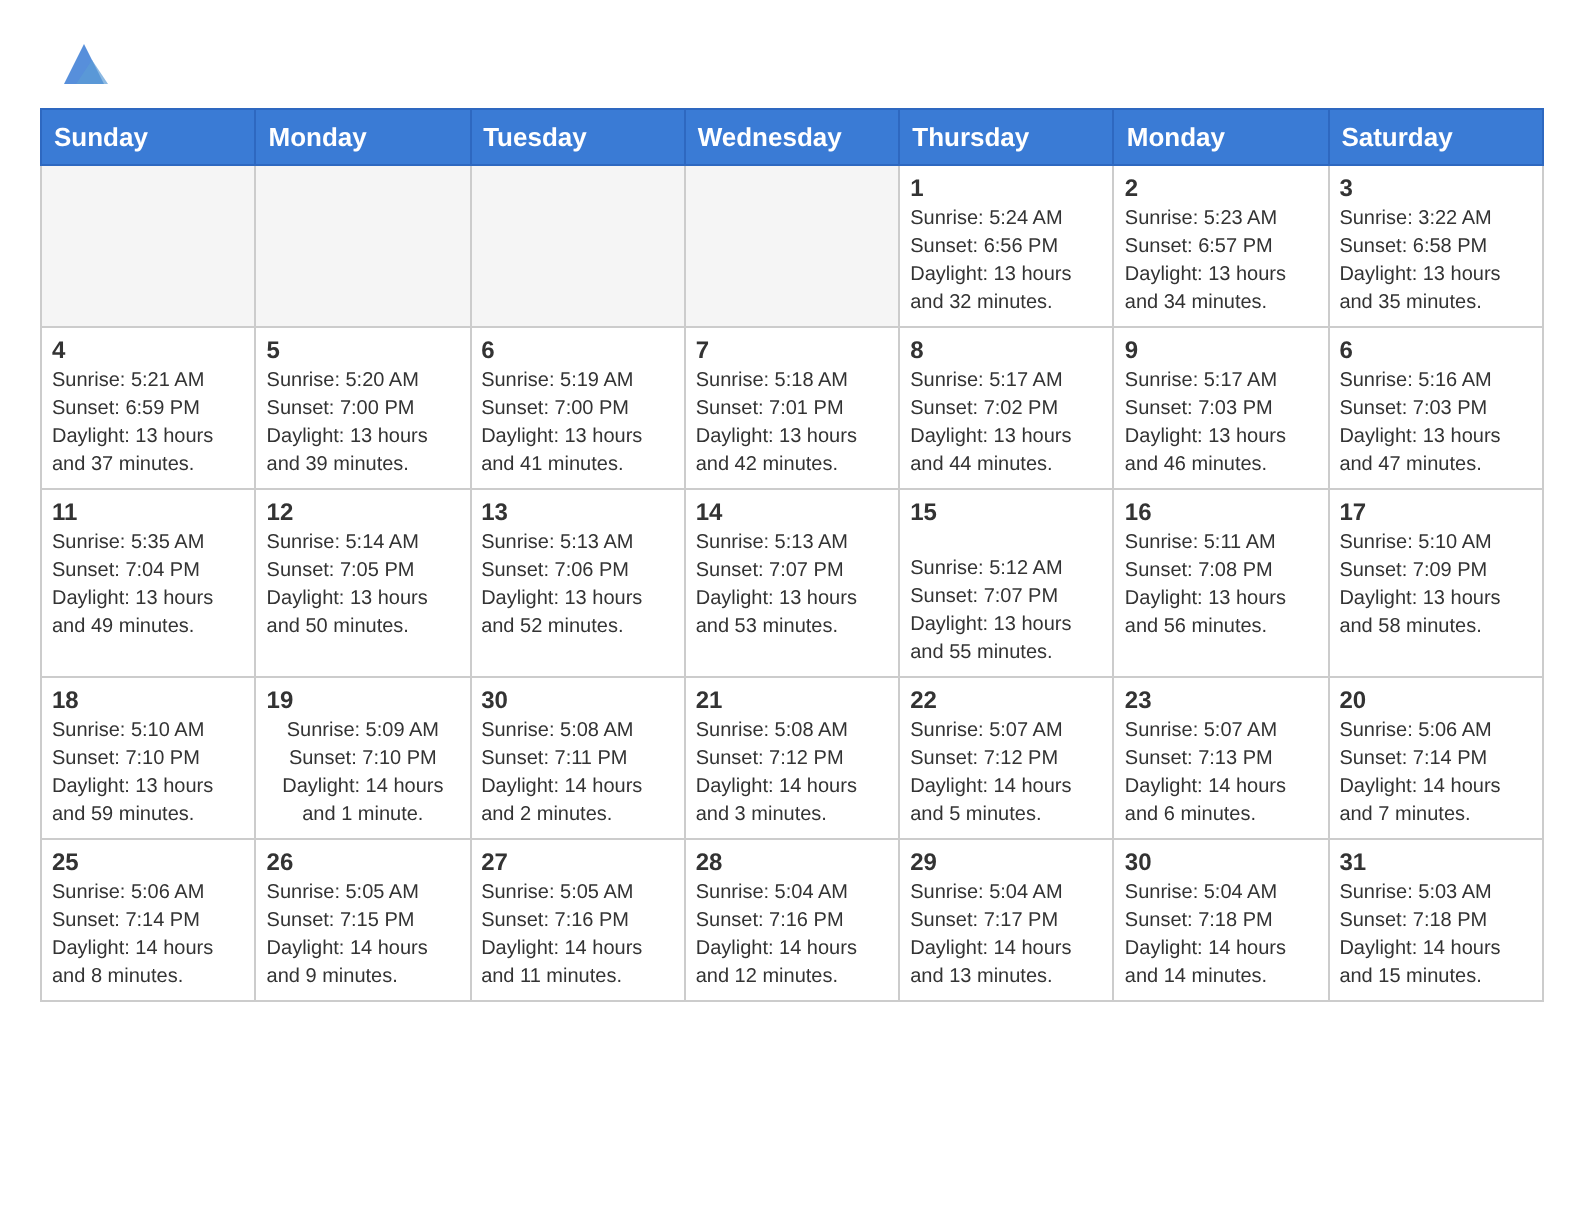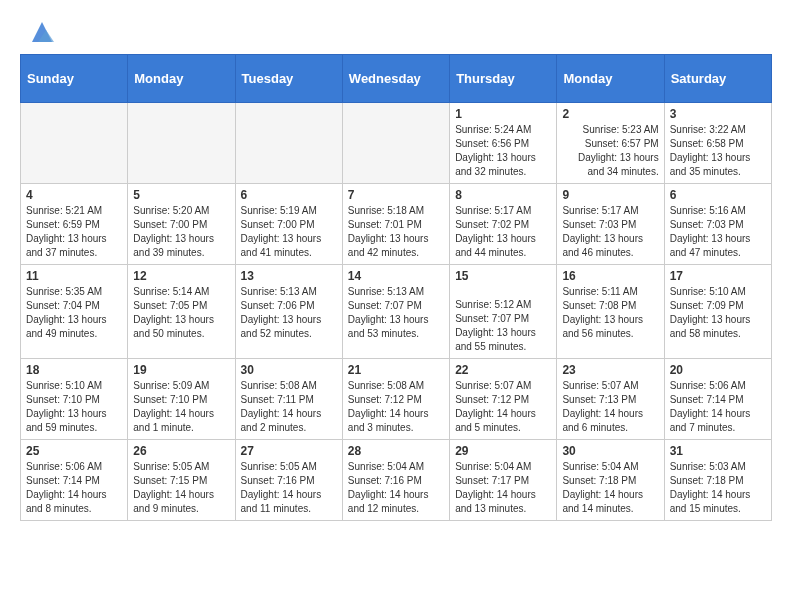--- a/index.html
+++ b/index.html
@@ -60,21 +60,21 @@
       width: calc(100% - 20px);
     }
     .calendar-wrapper {
       padding: 0 10px 10px 10px;
     }
     .calendar th {
       background-color: #3a7bd5;
       color: white;
       font-size: 13px;
       font-weight: bold;
-      padding: 16px 6px;
+      padding: 6px 6px;
       border: 1px solid #2e68c0;
       text-align: left;
     }
     .calendar td {
       border: 1px solid #ccc;
       vertical-align: top;
       padding: 4px 5px;
       width: 14.28%;
       height: 80px;
       font-size: 10.5px;
@@ -137,21 +137,21 @@
           <td class="empty"></td>
           <td>
             <span class="day-number">1</span>
             <div class="day-info" style="white-space: pre-line;">Sunrise: 5:24 AM
 Sunset: 6:56 PM
 Daylight: 13 hours
 and 32 minutes.</div>
           </td>
           <td>
             <span class="day-number">2</span>
-            <div class="day-info" style="white-space: pre-line; text-align: right;">Sunrise: 5:23 AM
+            <div class="day-info" style="white-space: pre-line;">Sunrise: 5:23 AM
 Sunset: 6:57 PM
 Daylight: 13 hours
 and 34 minutes.</div>
           </td>
           <td>
             <span class="day-number">3</span>
             <div class="day-info" style="white-space: pre-line;">Sunrise: 3:22 AM
 Sunset: 6:58 PM
 Daylight: 13 hours
 and 35 minutes.</div>
@@ -262,21 +262,21 @@
         <tr>
           <td>
             <span class="day-number">18</span>
             <div class="day-info" style="white-space: pre-line;">Sunrise: 5:10 AM
 Sunset: 7:10 PM
 Daylight: 13 hours
 and 59 minutes.</div>
           </td>
           <td>
             <span class="day-number">19</span>
-            <div class="day-info" style="white-space: pre-line;">Sunrise: 5:09 AM
+            <div class="day-info" style="white-space: pre-line; text-align: center;">Sunrise: 5:09 AM
 Sunset: 7:10 PM
 Daylight: 14 hours
 and 1 minute.</div>
           </td>
           <td>
             <span class="day-number">30</span>
             <div class="day-info" style="white-space: pre-line;">Sunrise: 5:08 AM
 Sunset: 7:11 PM
 Daylight: 14 hours
 and 2 minutes.</div>

